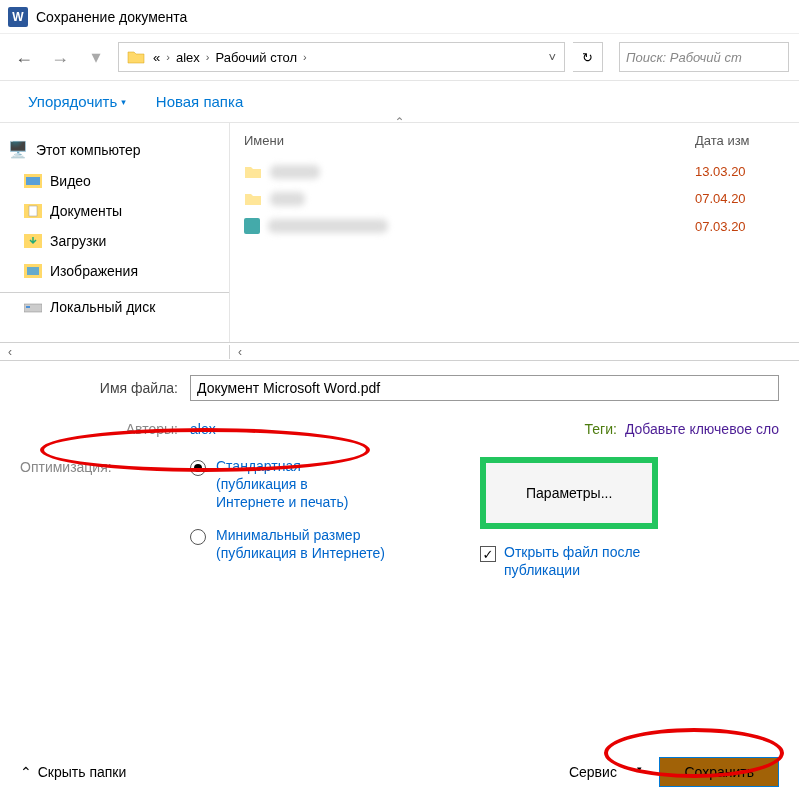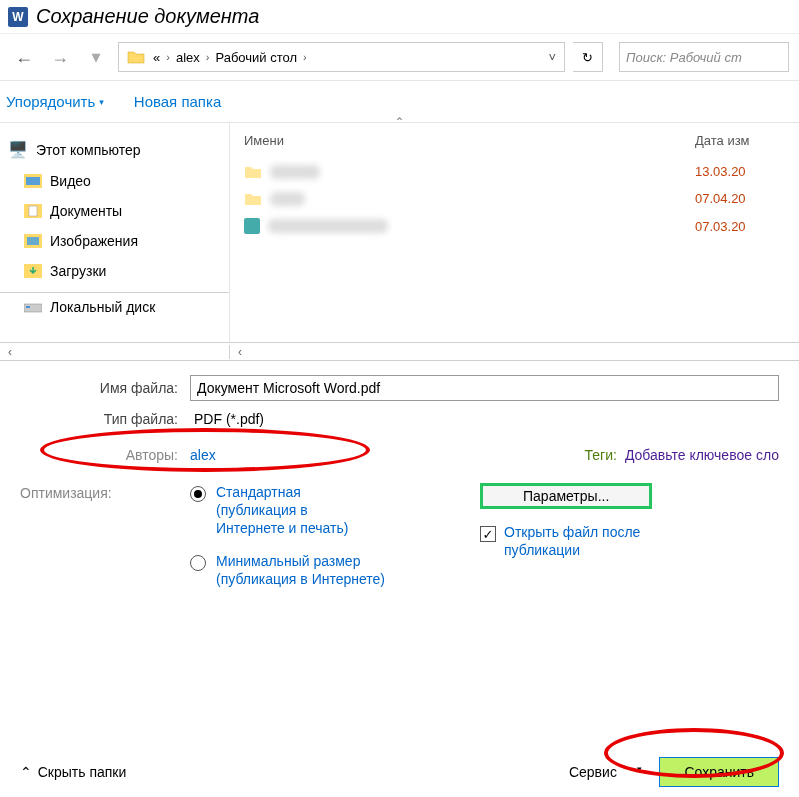--- a/index.html
+++ b/index.html
@@ -22,21 +22,21 @@
   }
   .word-icon {
     width: 20px; height: 20px;
     background: #2b579a;
     color: #fff;
     display: flex; align-items: center; justify-content: center;
     font-weight: bold; font-size: 12px;
     margin-right: 8px;
     border-radius: 2px;
   }
-  .titlebar-title { font-size: 20px; font-style: italic; }
+  .titlebar-title { font-size: 14px; }
 
   .navbar {
     display: flex;
     align-items: center;
     padding: 8px 10px;
     gap: 8px;
     border-bottom: 1px solid #e5e5e5;
   }
   .nav-arrow {
     width: 28px; height: 28px;
@@ -77,21 +77,21 @@
     margin-left: 8px;
     padding: 0 6px;
     color: #888;
     display: flex; align-items: center;
     font-style: italic;
   }
 
   .toolbar {
     display: flex;
     align-items: center;
-    padding: 12px 6px;
+    padding: 12px 28px;
     gap: 30px;
     border-bottom: 1px solid #e5e5e5;
   }
   .toolbar-item {
     color: #0078d4;
     font-size: 15px;
     cursor: pointer;
     display: flex; align-items: center;
   }
   .toolbar-item .dd { font-size: 9px; margin-left: 4px; }
@@ -234,22 +234,22 @@
     flex-shrink: 0;
   }
   .radio.checked::after {
     content: "";
     width: 8px; height: 8px;
     background: #000;
     border-radius: 50%;
   }
   .radio-text { color: #0066cc; line-height: 1.3; }
   .params-btn {
-    border: 3px solid #22c55e;
-    padding: 2px 40px;
+    border: 6px solid #22c55e;
+    padding: 22px 40px;
     background: #f5f5f5;
     cursor: pointer;
     margin-bottom: 14px;
     font-size: 14px;
   }
   .checkbox-row { display: flex; align-items: flex-start; }
   .checkbox {
     width: 16px; height: 16px;
     border: 1px solid #555;
     margin-right: 8px;
@@ -279,21 +279,21 @@
   }
   .footer-right {
     margin-left: auto;
     display: flex;
     align-items: center;
     gap: 18px;
   }
   .service-dd { display: flex; align-items: flex-start; gap: 20px; cursor: pointer; }
   .save-btn {
     border: 1px solid #0078d4;
-    background: #bef264;
+    background: #a16207;
     padding: 6px 24px;
     cursor: pointer;
     font-size: 14px;
   }
 
   svg.folder { width: 18px; height: 14px; }
 </style>
 </head>
 <body>
 
@@ -359,33 +359,33 @@
             <rect width="18" height="14" fill="#ffd96a"></rect>
             <rect x="5" y="2" width="8" height="10" fill="#fff" stroke="#999" stroke-width="0.5"></rect>
           </svg>
       </span>
       <span>Документы</span>
     </div>
     <div class="sidebar-item">
       <span class="folder-mini">
         <svg class="folder" viewBox="0 0 18 14">
             <rect width="18" height="14" fill="#ffd96a"></rect>
+            <path d="M9 3 v5 M6 6 l3 3 l3 -3" stroke="#2a7" stroke-width="1.5" fill="none"></path>
+          </svg>
+      </span>
+      <span>Загрузки</span>
+    </div>
+    <div class="sidebar-item">
+      <span class="folder-mini">
+        <svg class="folder" viewBox="0 0 18 14">
+            <rect width="18" height="14" fill="#ffd96a"></rect>
             <rect x="3" y="3" width="12" height="8" fill="#6ac"></rect>
           </svg>
       </span>
       <span>Изображения</span>
-    </div>
-    <div class="sidebar-item">
-      <span class="folder-mini">
-        <svg class="folder" viewBox="0 0 18 14">
-            <rect width="18" height="14" fill="#ffd96a"></rect>
-            <path d="M9 3 v5 M6 6 l3 3 l3 -3" stroke="#2a7" stroke-width="1.5" fill="none"></path>
-          </svg>
-      </span>
-      <span>Загрузки</span>
     </div>
     <div class="sidebar-item cut">
       <span class="folder-mini">
         <svg class="folder" viewBox="0 0 18 14">
             <rect y="4" width="18" height="8" fill="#ccc" stroke="#888" stroke-width="0.5"></rect>
             <rect x="2" y="6" width="4" height="2" fill="#4a90d9"></rect>
           </svg>
       </span>
       <span>Локальный диск</span>
     </div>
@@ -428,24 +428,20 @@
 
 <div class="scroll-mini">
   <div class="sl">‹</div>
   <div class="sr">‹</div>
 </div>
 
 <div class="form-area">
   <div class="form-row">
     <div class="form-label">Имя файла:</div>
     <input class="form-input" value="Документ Microsoft Word.pdf" style="">
-  </div>
-  <div class="form-row" style="position:relative">
-    <div class="form-label">Тип файла:</div>
-    <div class="form-value">PDF (*.pdf)</div>
   </div>
 </div>
 
 <div class="meta-row">
   <div class="meta-label">Авторы:</div>
   <div class="meta-link">alex</div>
   <div class="meta-tags">
     <span style="color:#4d7c0f">Теги:</span>
     <span class="meta-link" style="color:#4c1d95">Добавьте ключевое сло</span>
   </div>

